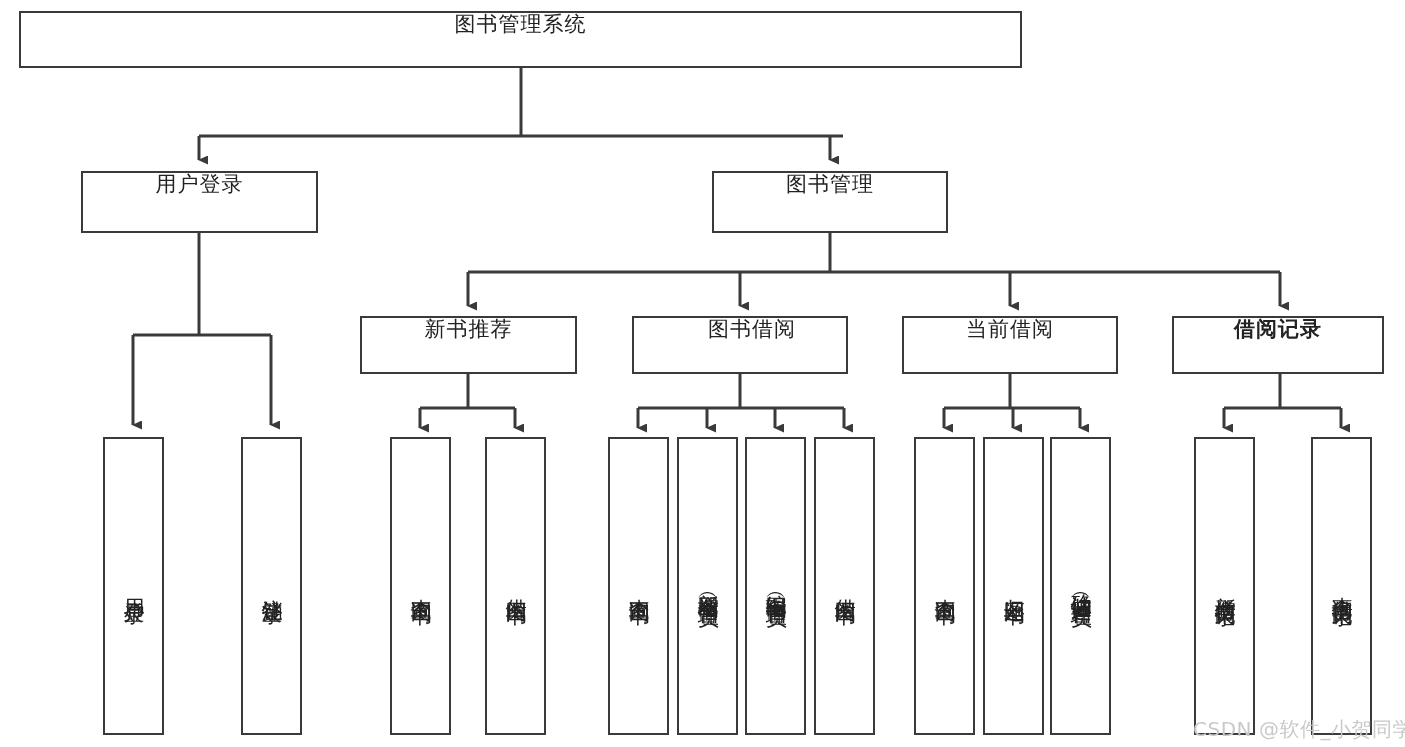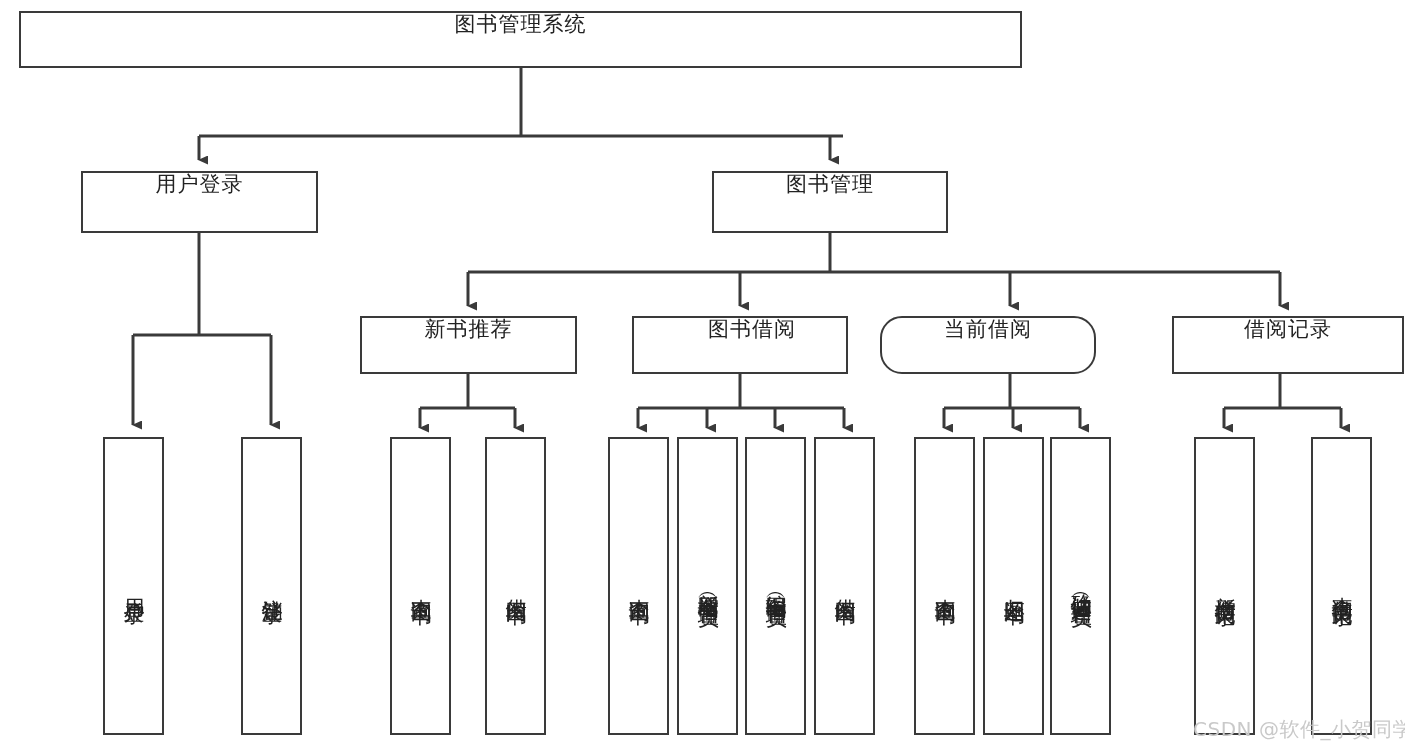--- a/index.html
+++ b/index.html
@@ -130,24 +130,24 @@
   <div class="node h-node" style="left:360px; top:316px; width:217px; height:58px;">
     <span class="label">新书推荐</span>
   </div>
 
   <div class="node h-node" style="left:712px; top:171px; width:236px; height:62px;">
     <span class="label">图书管理</span>
   </div>
   <div class="node h-node" style="left:632px; top:316px; width:216px; height:58px;padding-left:24px;">
     <span class="label">图书借阅</span>
   </div>
-  <div class="node h-node" style="left:880px; top:316px; width:216px; height:58px;border-radius:22px;">
+  <div class="node h-node" style="left:902px; top:316px; width:216px; height:58px;">
     <span class="label">当前借阅</span>
   </div>
-  <div class="node h-node" style="left:1172px; top:316px; width:232px; height:58px;">
+  <div class="node h-node" style="left:1172px; top:316px; width:212px; height:58px;font-weight:bold;">
     <span class="label">借阅记录</span>
   </div>
 
   <div class="node v-node" style="left:103px; top:437px; width:61px; height:298px;">
     <span class="label">用户登录</span>
   </div>
   <div class="node v-node" style="left:241px; top:437px; width:61px; height:298px;">
     <span class="label">注销登录</span>
   </div>
 

